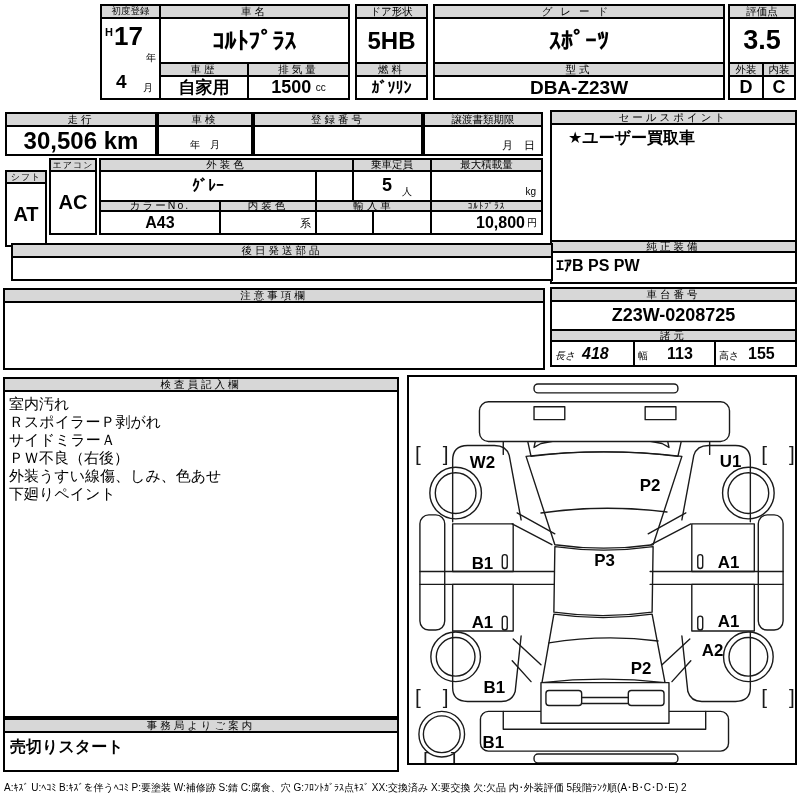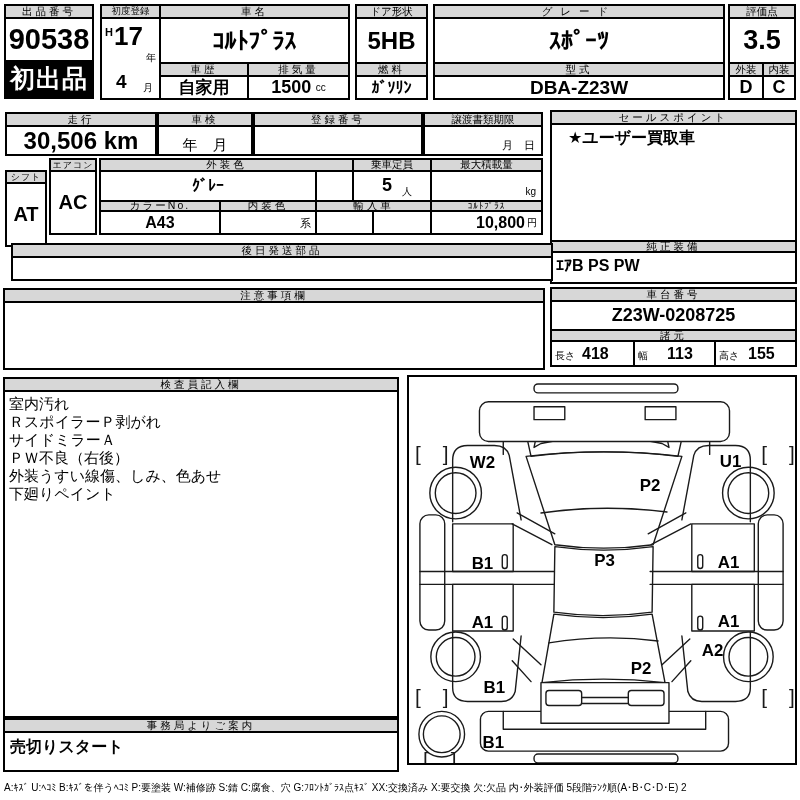--- a/index.html
+++ b/index.html
@@ -15,25 +15,20 @@
   .bold{font-weight:bold;}
   .bl{border-left:2px solid #000;} .bt{border-top:2px solid #000;}
   .unit{font-size:10px;font-weight:normal;}
   svg text{font-family:"Liberation Sans","DejaVu Sans",sans-serif;}
 </style>
 </head>
 <body>
 
 <div id="sheet">
 
-  <div class="box" style="left:4px;top:4px;width:90px;height:95px;">
-    <div class="hdr abs" style="left:0;top:0;width:86px;height:13px;">出品番号</div>
-    <div class="val abs bold" style="left:0;top:13px;width:86px;height:41px;font-size:29px;">90538</div>
-    <div class="val abs bold" style="left:0;top:54px;width:86px;height:37px;background:#000;color:#fff;font-size:25px;letter-spacing:1px;">初出品</div>
-  </div>
 
   <div class="box" style="left:100px;top:4px;width:250px;height:96px;">
     <div class="hdr abs" style="left:0;top:0;width:57px;height:13px;font-size:9.5px;letter-spacing:0;">初度登録</div>
     <div class="abs" style="left:0;top:13px;width:57px;height:79px;">
       <span class="abs" style="left:3px;top:7px;font-size:11px;font-weight:bold;">H</span>
       <span class="abs bold" style="left:12px;top:2px;font-size:26px;">17</span>
       <span class="abs" style="right:3px;top:32px;font-size:10px;">年</span>
       <span class="abs bold" style="left:14px;top:52px;font-size:19px;">4</span>
       <span class="abs" style="right:6px;top:62px;font-size:10px;">月</span>
     </div>
@@ -69,21 +64,21 @@
     <div class="val abs bold" style="left:0;top:71px;width:32px;height:21px;font-size:18px;">D</div>
     <div class="val abs bold bl" style="left:32px;top:71px;width:32px;height:21px;font-size:18px;">C</div>
   </div>
 
   <div class="box" style="left:5px;top:112px;width:152px;height:44px;">
     <div class="hdr abs" style="left:0;top:0;width:148px;height:13px;">走行</div>
     <div class="val abs bold" style="left:0;top:13px;width:148px;height:27px;font-size:24px;">30,506 km</div>
   </div>
   <div class="box" style="left:157px;top:112px;width:96px;height:44px;">
     <div class="hdr abs" style="left:0;top:0;width:92px;height:13px;">車検</div>
-    <div class="val abs" style="left:0;top:22px;width:92px;height:18px;font-size:15px;">年　月</div>
+    <div class="val abs" style="left:0;top:22px;width:92px;height:18px;font-size:10px;">年　月</div>
   </div>
   <div class="box" style="left:253px;top:112px;width:170px;height:44px;">
     <div class="hdr abs" style="left:0;top:0;width:166px;height:13px;">登録番号</div>
     <div class="val abs" style="left:0;top:13px;width:166px;height:27px;"></div>
   </div>
   <div class="box" style="left:423px;top:112px;width:120px;height:44px;">
     <div class="hdr abs" style="left:0;top:0;width:116px;height:13px;letter-spacing:0;">譲渡書類期限</div>
     <div class="val abs" style="right:6px;top:22px;width:60px;height:18px;font-size:11px;justify-content:flex-end;">月　日</div>
   </div>
 
@@ -133,21 +128,21 @@
     <div class="hdr abs" style="left:0;top:0;width:243px;height:13px;">セールスポイント</div>
     <div class="abs bold" style="left:16px;top:16px;width:235px;font-size:16px;">★ユーザー買取車</div>
     <div class="hdr abs bt" style="left:0;top:128px;width:243px;height:13px;">純正装備</div>
     <div class="abs bold" style="left:4px;top:145px;width:235px;font-size:16px;">ｴｱB PS PW</div>
   </div>
 
   <div class="box" style="left:550px;top:287px;width:247px;height:80px;">
     <div class="hdr abs" style="left:0;top:0;width:243px;height:13px;">車台番号</div>
     <div class="val abs bold" style="left:0;top:13px;width:243px;height:27px;font-size:18px;">Z23W-0208725</div>
     <div class="hdr abs bt" style="left:0;top:40px;width:243px;height:13px;">諸元</div>
-    <div class="abs" style="left:0;top:53px;width:81px;height:23px;">
+    <div class="abs" style="left:0;top:53px;width:81px;height:23px;font-style:italic;">
       <span class="abs" style="left:3px;top:7px;font-size:10px;">長さ</span>
       <span class="abs bold" style="left:30px;top:3px;font-size:16px;">418</span>
     </div>
     <div class="abs bl" style="left:81px;top:53px;width:81px;height:23px;">
       <span class="abs" style="left:3px;top:7px;font-size:10px;">幅</span>
       <span class="abs bold" style="left:32px;top:3px;font-size:16px;">113</span>
     </div>
     <div class="abs bl" style="left:162px;top:53px;width:81px;height:23px;">
       <span class="abs" style="left:3px;top:7px;font-size:10px;">高さ</span>
       <span class="abs bold" style="left:32px;top:3px;font-size:16px;">155</span>

